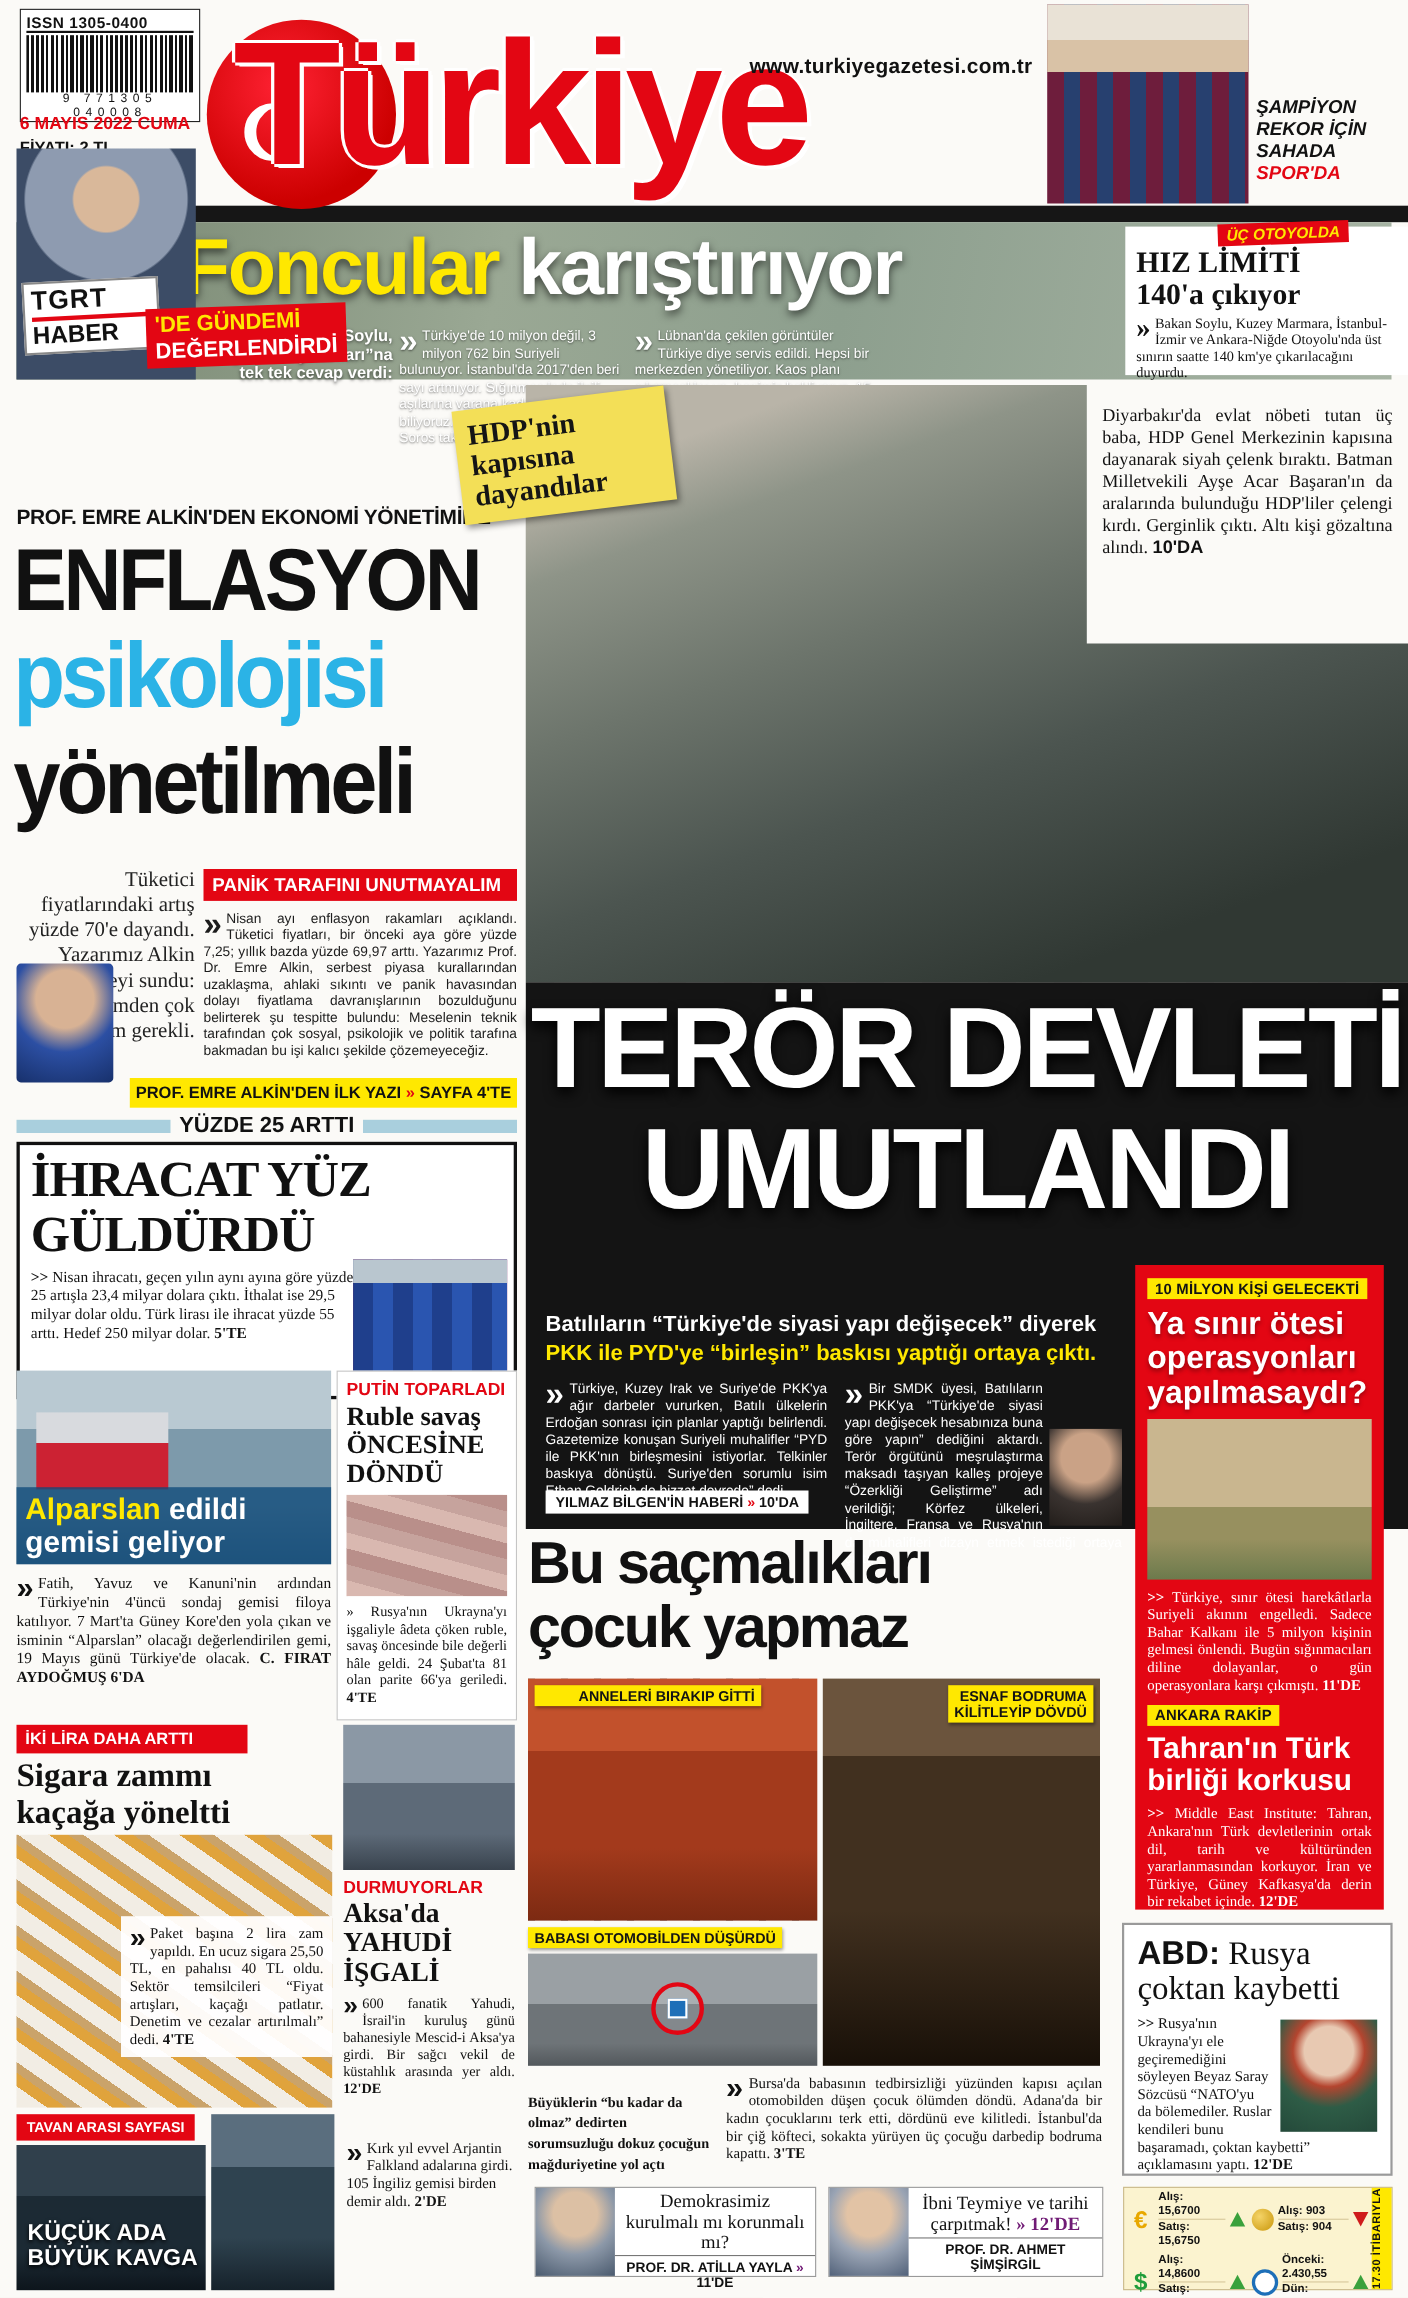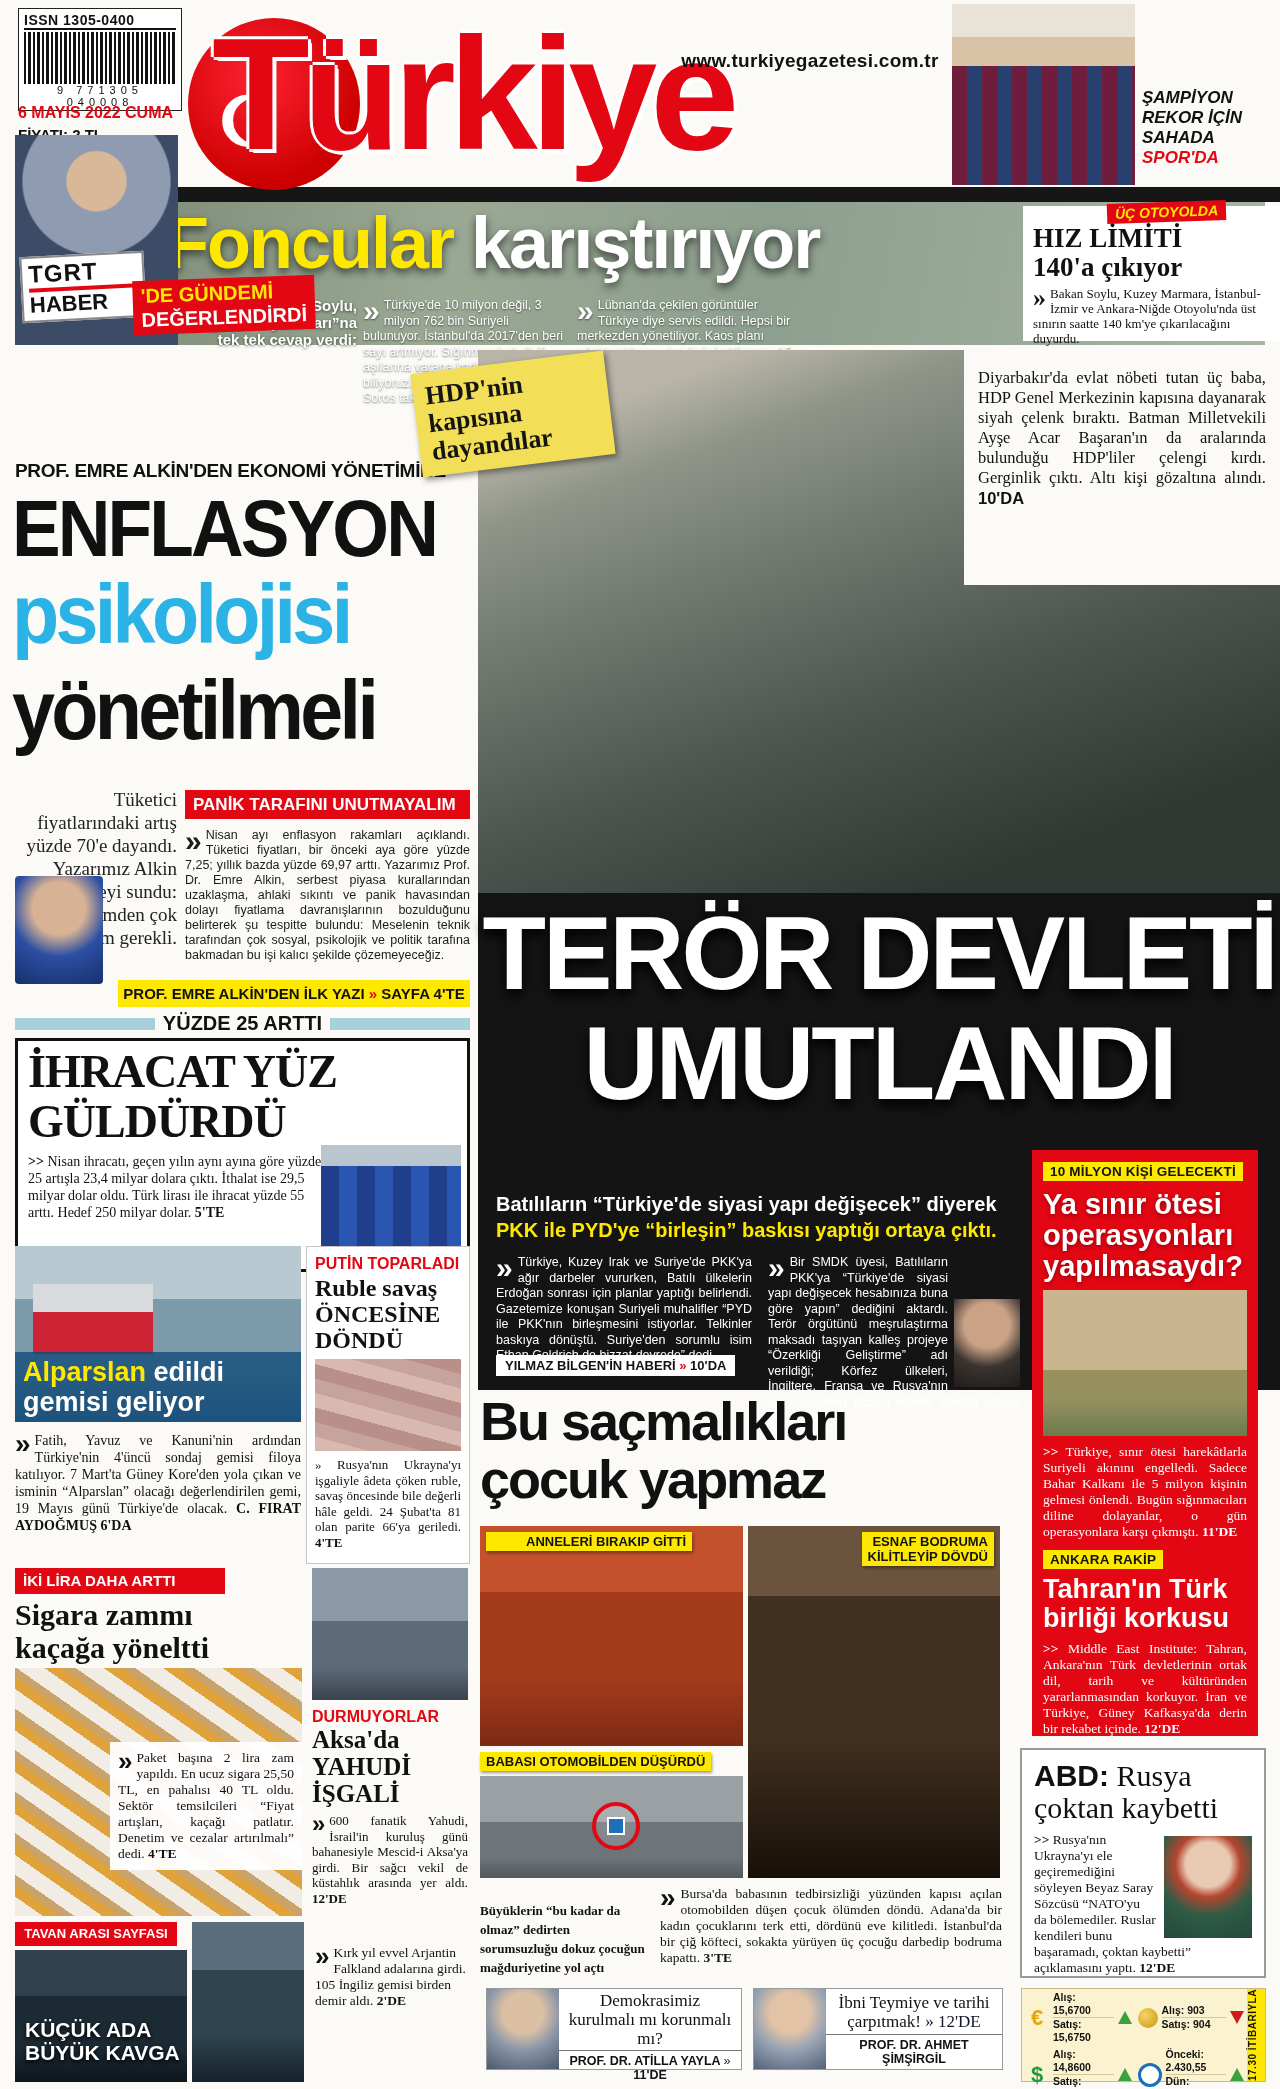--- a/index.html
+++ b/index.html
@@ -88,21 +88,21 @@
   #putin .k{color:#e30613;font-size:16px;font-weight:900;}
   #putin .h{font-family:"Liberation Serif",serif;font-weight:bold;font-size:24px;line-height:26px;margin-top:2px;}
   #putin .pic{width:146px;height:92px;margin-top:6px;background:repeating-linear-gradient(15deg,#d9b8b0 0 14px,#c6a39d 14px 28px,#b98f8a 28px 42px);}
   #putin .b{font-family:"Liberation Serif",serif;font-size:13px;line-height:15.5px;margin-top:6px;}
   
   #midphoto{left:478px;top:350px;width:802px;height:543px;
      background:linear-gradient(160deg,#b9b4a8 0 12%,#8e9488 22%,#6d756c 40%,#4c5550 60%,#303833 85%),
      repeating-linear-gradient(90deg,rgba(20,20,20,.35) 0 26px,rgba(90,90,80,.25) 26px 60px);}
   #hdpnote{position:absolute;left:-62px;top:12px;width:170px;background:#f3df57;color:#151515;transform:rotate(-7deg);
      padding:10px 12px;font-family:"Liberation Serif",serif;font-weight:bold;font-size:26px;line-height:28px;box-shadow:2px 3px 6px rgba(0,0,0,.45);}
-  #hdpbox{position:absolute;right:0;top:0;width:316px;height:235px;background:#fbfaf7;padding:18px 14px 0;box-sizing:border-box;
+  #hdpbox{position:absolute;right:0;top:0;width:292px;height:235px;background:#fbfaf7;padding:18px 14px 0;box-sizing:border-box;
      font-family:"Liberation Serif",serif;font-size:16.5px;line-height:20px;text-align:justify;}
   #hdpbox .pg{font-family:"Liberation Sans",sans-serif;font-weight:900;}
   
   #teror{left:478px;top:893px;width:802px;height:497px;background:#141414;color:#fff;}
   #teror .h{position:absolute;left:0;width:100%;text-align:center;font-size:104px;line-height:108px;font-weight:900;letter-spacing:-3px;
      text-shadow:0 6px 12px #000;white-space:nowrap;}
   #th1{top:6px;} #th2{top:116px;}
   #tdeck1{position:absolute;left:18px;top:300px;font-size:20px;font-weight:900;}
   #tdeck2{position:absolute;left:18px;top:326px;font-size:20px;font-weight:900;color:#ffe800;}
   #tcols{position:absolute;left:18px;top:362px;width:524px;display:flex;gap:16px;}
@@ -159,21 +159,21 @@
   #tav-body .qq{float:left;font-size:26px;font-weight:900;line-height:22px;margin-right:4px;font-family:"Liberation Sans",sans-serif;}
   
   .colbox{position:absolute;top:1988px;height:82px;background:#fff;border:1px solid #999;box-sizing:border-box;display:flex;}
   #colbox1{left:486px;width:256px;} #colbox2{left:753px;width:250px;}
   .colbox .pic{width:72px;height:100%;background:radial-gradient(circle at 50% 30%,#dcc0a4 0 30%,#6d7b8c 55%,#394providers1);}
   .colbox .pic1{background:radial-gradient(circle at 50% 30%,#dcc0a4 0 30%,#8c98a8 55%,#4a5a6e);}
   .colbox .pic2{background:radial-gradient(circle at 50% 30%,#e2c3a5 0 30%,#9aa4b4 55%,#52627a);}
   .colbox .ct{flex:1;display:flex;flex-direction:column;}
   .colbox .chead{flex:1;display:flex;align-items:center;justify-content:center;text-align:center;font-family:"Liberation Serif",serif;font-size:17px;line-height:19px;padding:2px 6px;}
   .colbox .cby{border-top:1px solid #777;font-size:12.5px;font-weight:900;text-align:center;padding:3px 2px;}
-  .colbox .rq{color:#0f172a;font-weight:400;}
+  .colbox .rq{color:#701a75;font-weight:700;}
   
   #cur{left:1021px;top:1988px;width:245px;height:94px;background:#fbf3cf;border:1px solid #c9b98a;box-sizing:border-box;display:flex;}
   #cur .grid{flex:1;display:grid;grid-template-columns:1fr 1fr;grid-template-rows:1fr 1fr;}
   #cur .cell{display:flex;align-items:center;gap:4px;padding:2px 3px;}
   #cur .sym{width:24px;text-align:center;font-size:22px;font-weight:900;}
   #cur .eur{color:#e8a800;} #cur .usd{color:#1f9d3a;}
   #cur .coin{width:20px;height:20px;border-radius:50%;background:radial-gradient(circle at 35% 35%,#f5d468,#c9960a);}
   #cur .bist{width:18px;height:18px;border-radius:50%;border:3px solid #1d6fb8;background:#fff;}
   #cur .vals{flex:1;font-size:10.5px;font-weight:bold;line-height:13px;}
   #cur .vals div{border-bottom:1px solid #d6c79a;}

